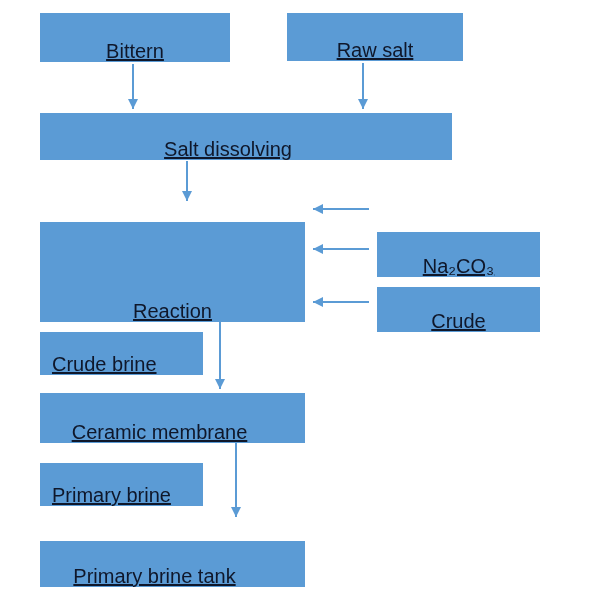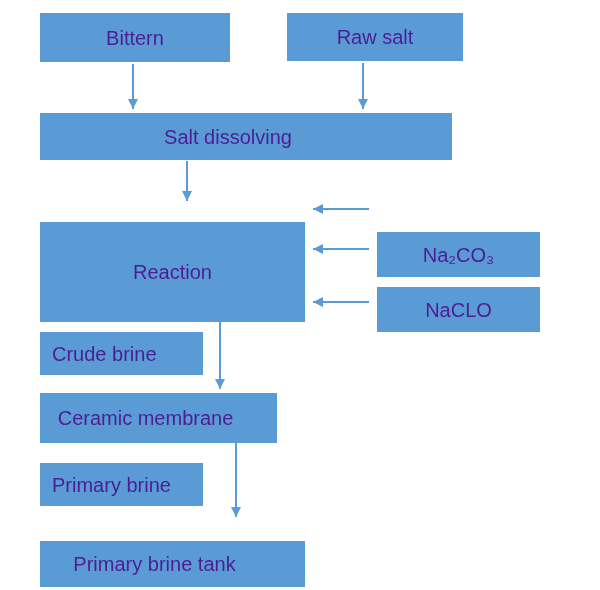--- a/index.html
+++ b/index.html
@@ -19,41 +19,42 @@
     position: absolute;
     left: 0;
     top: 0;
     width: 600px;
     height: 590px;
   }
   .node {
     position: absolute;
     box-sizing: border-box;
     background: #5B9BD5;
-    color: #4c1d95;
+    color: #0f172a;
     display: flex;
-    align-items: center;
+    align-items: flex-end;
     justify-content: center;
     font-size: 20px;
     line-height: 1.1;
     white-space: nowrap;
+    text-decoration: underline;
   }
   .node.left-align {
     justify-content: flex-start;
     padding-left: 12px;
   }
   #node-bittern            { left: 40px;  top: 13px;  width: 190px; height: 49px; }
   #node-raw-salt           { left: 287px; top: 13px;  width: 176px; height: 48px; }
   #node-salt-dissolving    { left: 40px;  top: 113px; width: 412px; height: 47px; padding-right: 36px; }
   #node-reaction           { left: 40px;  top: 205px; width: 265px; height: 100px; margin-top: 17px; }
   #node-naclo              { left: 377px; top: 179px; width: 163px; height: 44px; }
   #node-na2co3             { left: 377px; top: 232px; width: 163px; height: 45px; }
   #node-naph               { left: 377px; top: 287px; width: 163px; height: 45px; }
   #node-crude-brine        { left: 40px;  top: 332px; width: 163px; height: 43px; }
-  #node-ceramic-membrane   { left: 40px;  top: 393px; width: 237px; height: 50px; padding-right: 26px; }
+  #node-ceramic-membrane   { left: 40px;  top: 393px; width: 265px; height: 50px; padding-right: 26px; }
   #node-primary-brine      { left: 40px;  top: 463px; width: 163px; height: 43px; }
   #node-primary-brine-tank { left: 40px;  top: 525px; width: 265px; height: 46px; padding-right: 36px; margin-top: 16px; }
 </style>
 </head>
 <body>
 
 <div class="canvas">
 
   <svg class="arrows" width="600" height="590" viewBox="0 0 600 590" xmlns="http://www.w3.org/2000/svg">
     <defs>
@@ -86,21 +87,21 @@
   <div class="node" id="node-reaction">
     <span>Reaction</span>
   </div>
 
 
   <div class="node" id="node-na2co3">
     <span>Na₂CO₃</span>
   </div>
 
   <div class="node" id="node-naph">
-    <span>NaCLO</span>
+    <span>Crude</span>
   </div>
 
   <div class="node left-align" id="node-crude-brine">
     <span>Crude brine</span>
   </div>
 
   <div class="node" id="node-ceramic-membrane">
     <span>Ceramic membrane</span>
   </div>
 

